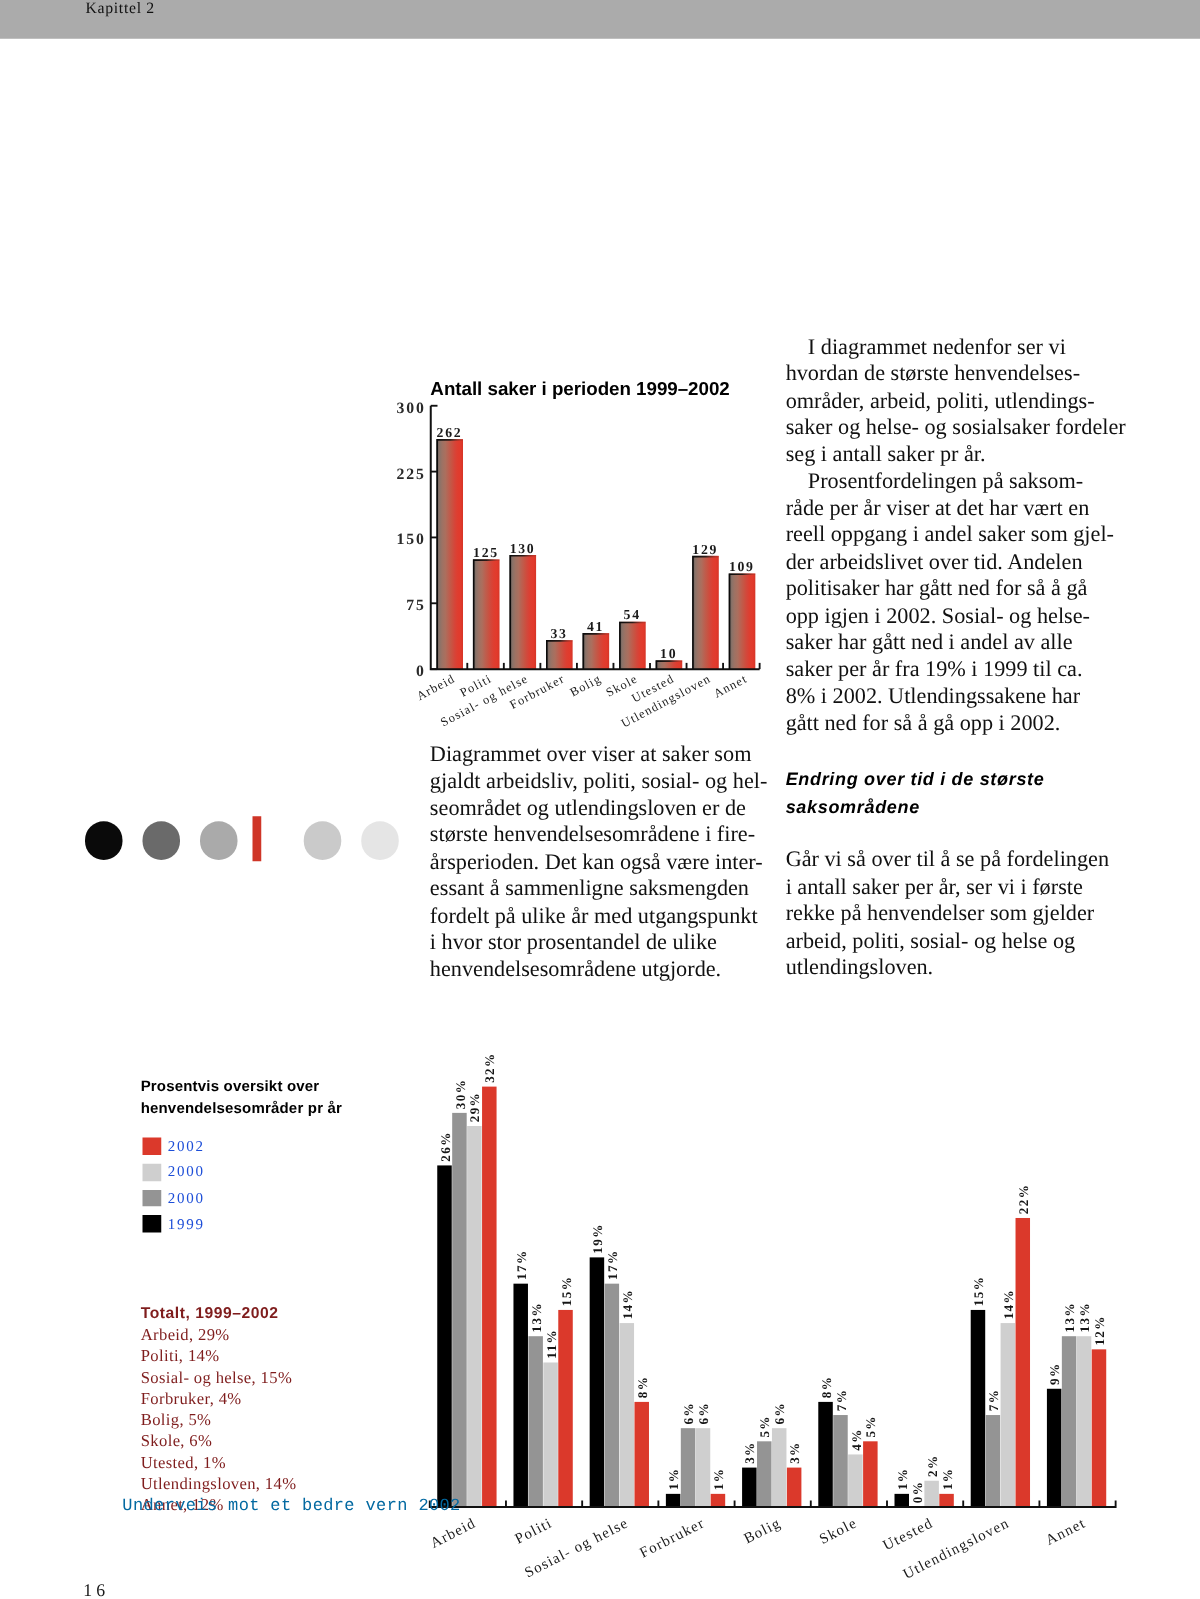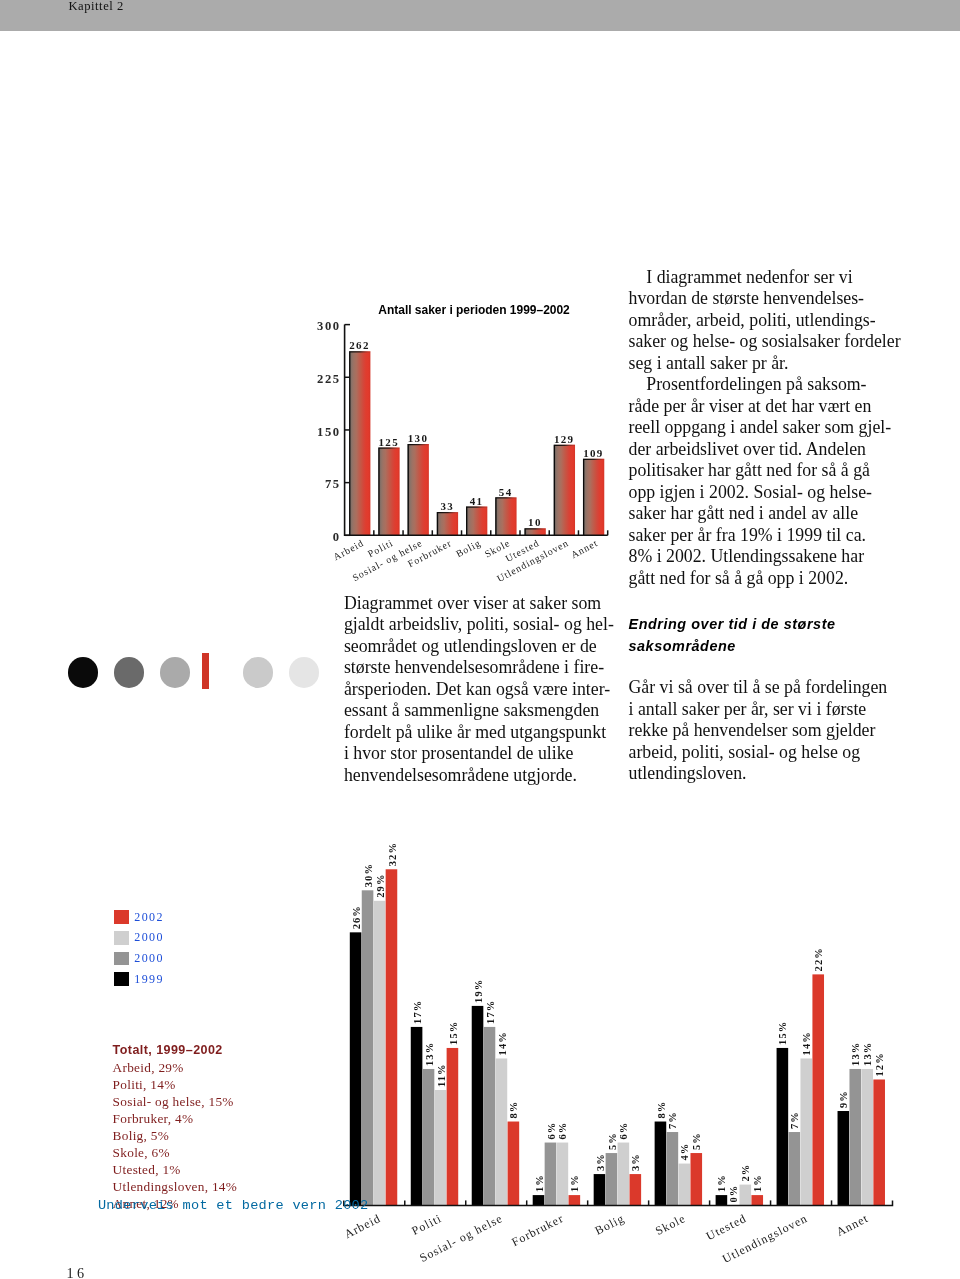--- a/index.html
+++ b/index.html
@@ -10,21 +10,21 @@
 .hdr-txt{position:absolute;left:68.4px;top:-0.8px;font-size:12.6px;letter-spacing:.55px;color:#111;}
 .ftr-num{position:absolute;left:66.5px;top:1264.5px;font-size:14.2px;letter-spacing:3.4px;color:#1a1a1a;}
 .ftr-txt{position:absolute;left:97.9px;top:1198px;font-size:13.6px;letter-spacing:.3px;color:#0369a1;font-family:Liberation Mono, monospace;}
 .col{position:absolute;font-size:17.8px;line-height:21.5px;color:#111;white-space:pre;}
 .sub-wrap{margin-top:24px;margin-bottom:20px;}
 .sub{font-family:"Liberation Sans",sans-serif;font-weight:bold;font-style:italic;
   font-size:14.4px;line-height:22px;letter-spacing:.55px;color:#000;margin:0;}
 .c1-title{position:absolute;left:343.3px;top:266.5px;font-family:"Liberation Sans",sans-serif;
   font-weight:bold;font-size:17.3px;color:#000;letter-spacing:0px;}
 .c1-sub{position:absolute;left:344.3px;top:302.6px;font-family:"Liberation Sans",sans-serif;
-  font-weight:bold;font-size:12px;color:#000;letter-spacing:-0.02px;margin-left:34px;}
+  font-weight:bold;font-size:15px;color:#000;letter-spacing:-0.02px;}
 .c2-title{position:absolute;left:112.5px;top:860.5px;font-family:"Liberation Sans",sans-serif;
   font-weight:bold;font-size:12.0px;line-height:17.6px;color:#000;letter-spacing:.15px;}
 .leg{position:absolute;left:114.4px;top:910.3px;}
 .leg-row{position:relative;height:20.7px;}
 .leg-sw{position:absolute;left:0px;top:0px;width:14.4px;height:13.6px;}
 .leg-lb{position:absolute;left:19.9px;top:-0.5px;font-size:12px;letter-spacing:1.4px;color:#1d4ed8;}
 .tot{position:absolute;left:112.6px;top:1041.5px;font-size:13.3px;line-height:17.05px;letter-spacing:.28px;color:#7f1d1d;}
 .tot-t{font-family:"Liberation Sans",sans-serif;font-weight:bold;font-size:12.55px;letter-spacing:.42px;}
 svg{position:absolute;left:0;top:0;overflow:visible;}
 .dots{position:absolute;left:0;top:0;}
@@ -128,20 +128,24 @@
       <text x="510.98" y="544.90" text-anchor="end" font-family="&quot;Liberation Serif&quot;,serif" font-size="9.9" letter-spacing=".95" fill="#1a1a1a" transform="rotate(-28 510.98 544.90)">Skole</text>
       <text x="540.22" y="544.90" text-anchor="end" font-family="&quot;Liberation Serif&quot;,serif" font-size="9.9" letter-spacing=".95" fill="#1a1a1a" transform="rotate(-28 540.22 544.90)">Utested</text>
       <text x="569.45" y="544.90" text-anchor="end" font-family="&quot;Liberation Serif&quot;,serif" font-size="9.9" letter-spacing=".95" fill="#1a1a1a" transform="rotate(-28 569.45 544.90)">Utlendingsloven</text>
       <text x="598.68" y="544.90" text-anchor="end" font-family="&quot;Liberation Serif&quot;,serif" font-size="9.9" letter-spacing=".95" fill="#1a1a1a" transform="rotate(-28 598.68 544.90)">Annet</text>
     </svg>
 
   <div class="col" id="midcol" style="left:343.9px;top:592.5px;width:272px;"><div>Diagrammet over viser at saker som</div><div>gjaldt arbeidsliv, politi, sosial- og hel-</div><div>seområdet og utlendingsloven er de</div><div>største henvendelsesområdene i fire-</div><div>årsperioden. Det kan også være inter-</div><div>essant å sammenligne saksmengden</div><div>fordelt på ulike år med utgangspunkt</div><div>i hvor stor prosentandel de ulike</div><div>henvendelsesområdene utgjorde.</div></div>
 
   <div class="col" id="rightcol" style="left:628.5px;top:266.5px;width:272px;"><div>    I diagrammet nedenfor ser vi</div><div>hvordan de største henvendelses-</div><div>områder, arbeid, politi, utlendings-</div><div>saker og helse- og sosialsaker fordeler</div><div>seg i antall saker pr år.</div><div>    Prosentfordelingen på saksom-</div><div>råde per år viser at det har vært en</div><div>reell oppgang i andel saker som gjel-</div><div>der arbeidslivet over tid. Andelen</div><div>politisaker har gått ned for så å gå</div><div>opp igjen i 2002. Sosial- og helse-</div><div>saker har gått ned i andel av alle</div><div>saker per år fra 19% i 1999 til ca.</div><div>8% i 2002. Utlendingssakene har</div><div>gått ned for så å gå opp i 2002.</div><div class="sub-wrap"><div class="sub">Endring over tid i de største</div><div class="sub">saksområdene</div></div><div>Går vi så over til å se på fordelingen</div><div>i antall saker per år, ser vi i første</div><div>rekke på henvendelser som gjelder</div><div>arbeid, politi, sosial- og helse og</div><div>utlendingsloven.</div></div>
 
+  <div class="c2-title">
+    <div>Prosentvis oversikt over</div>
+    <div>henvendelsesområder pr år</div>
+  </div>
   <div class="leg" id="legend">
       <div class="leg-row">
         <span class="leg-sw" style="background: rgb(219, 57, 43);"></span>
         <span class="leg-lb">2002</span>
       </div>
       <div class="leg-row">
         <span class="leg-sw" style="background: rgb(207, 207, 207);"></span>
         <span class="leg-lb">2000</span>
       </div>
       <div class="leg-row">

